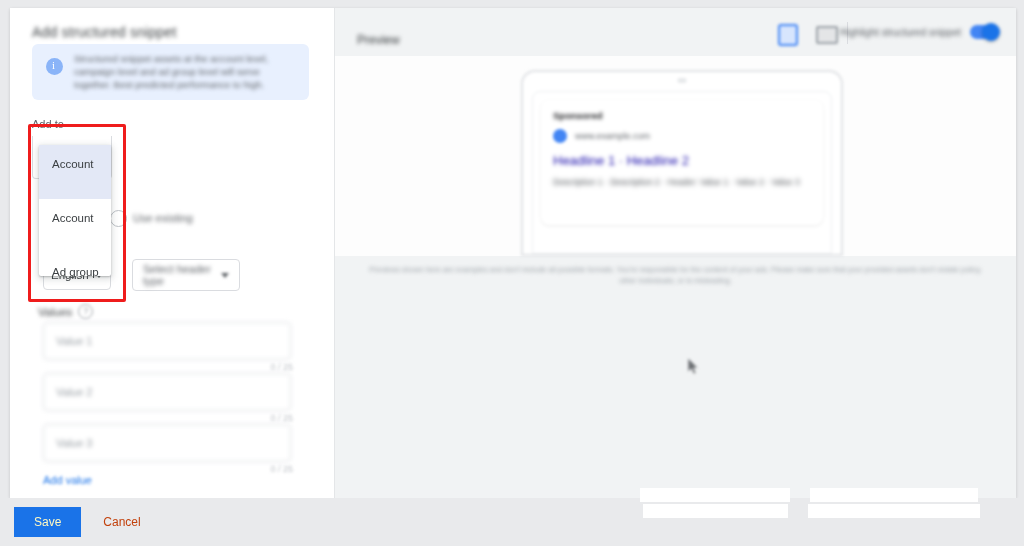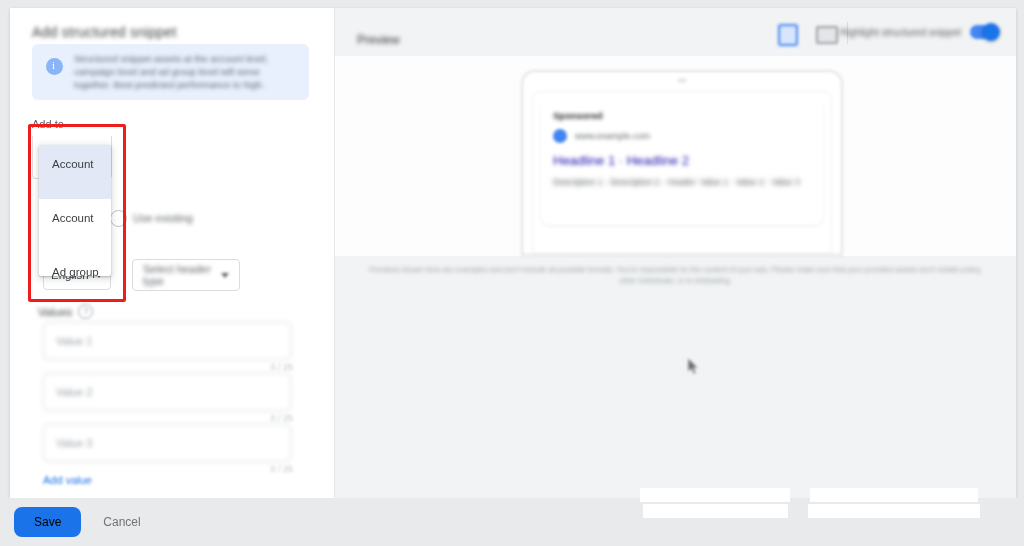--- a/index.html
+++ b/index.html
@@ -225,26 +225,26 @@
   #redact-c{left:810px;top:488px;width:168px;height:14px;}
   #redact-d{left:808px;top:504px;width:172px;height:14px;}
 
   
   #action-bar{
     position:absolute;left:0;top:498px;width:1024px;height:48px;
     background:#e9eaec;
     display:flex;align-items:center;padding-left:14px;gap:10px;
   }
   #save-button{
-    background:#1a73e8;color:#000000;border:none;border-radius:8px;
+    background:#1a73e8;color:#fef9c3;border:none;border-radius:0;
     height:30px;padding:0 20px;font-size:12px;
     font-family:"Liberation Sans",sans-serif;cursor:pointer;
   }
   #cancel-button{
-    background:transparent;border:none;color:#737373;font-size:12px;
+    background:transparent;border:none;color:#c2410c;font-size:12px;
     height:30px;padding:0 12px;cursor:pointer;
     font-family:"Liberation Sans",sans-serif;
   }
 </style>
 </head>
 <body>
 
 <div id="app-shell">
 
   <div id="left-panel">

